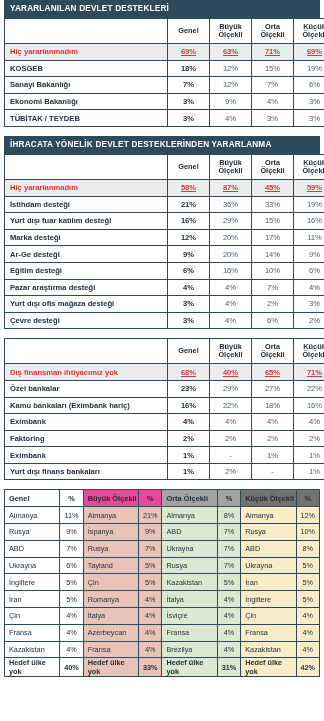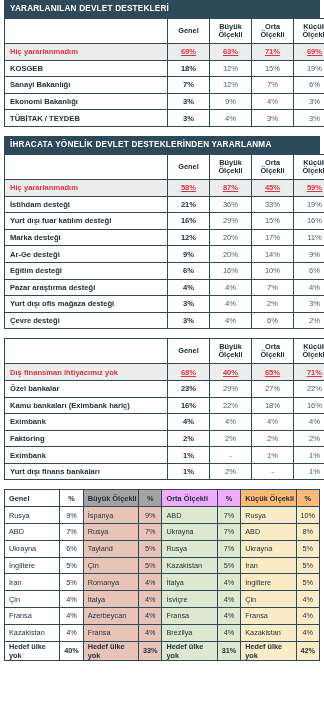--- a/index.html
+++ b/index.html
@@ -37,25 +37,25 @@
 
   
   .ctry{font-size:7.3px;color:#24323c;}
   .ctry td{border:1px solid #2e4a5a;height:15.8px;padding:0 0 0 4px;vertical-align:middle;}
   .ctry td.p{text-align:center;padding:0;}
   .ctry thead td{font-weight:bold;font-size:7.4px;color:#1d2b35;}
   .ctry tbody td{font-weight:normal;}
   .ctry tr.total td{font-weight:bold;}
   .c-w{background:#ffffff;}
   .c-r{background:#e8c4b8;}
-  .c-rh{background:#a3a3a3;}
+  .c-rh{background:#ec4899;}
   .c-g{background:#dde8d0;}
-  .c-gh{background:#f0abfc;}
+  .c-gh{background:#a3a3a3;}
   .c-y{background:#fbecc8;}
-  .c-yh{background:#fdba74;}
+  .c-yh{background:#737373;}
   col.name{width:52px;}
   col.pct{width:22px;}
 </style>
 </head>
 <body>
 
 <div class="page">
 
   <div id="stat-sections">
       <div class="section">
@@ -306,20 +306,30 @@
           <td class="c-rh">Büyük Ölçekli</td>
           <td class="c-rh p">%</td>
           <td class="c-gh">Orta Ölçekli</td>
           <td class="c-gh p">%</td>
           <td class="c-yh">Küçük Ölçekli</td>
           <td class="c-yh p">%</td>
         </tr>
       </thead>
       <tbody id="country-body">
           <tr>
+            <td class="c-w">Almanya</td>
+            <td class="c-w p">11%</td>
+            <td class="c-r">Almanya</td>
+            <td class="c-r p">21%</td>
+            <td class="c-g">Almanya</td>
+            <td class="c-g p">8%</td>
+            <td class="c-y">Almanya</td>
+            <td class="c-y p">12%</td>
+          </tr>
+          <tr>
             <td class="c-w">Rusya</td>
             <td class="c-w p">9%</td>
             <td class="c-r">İspanya</td>
             <td class="c-r p">9%</td>
             <td class="c-g">ABD</td>
             <td class="c-g p">7%</td>
             <td class="c-y">Rusya</td>
             <td class="c-y p">10%</td>
           </tr>
           <tr>

